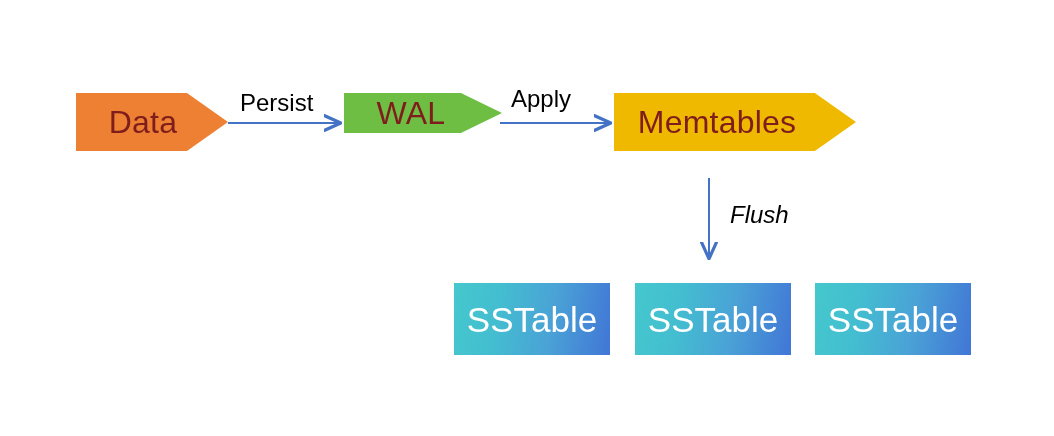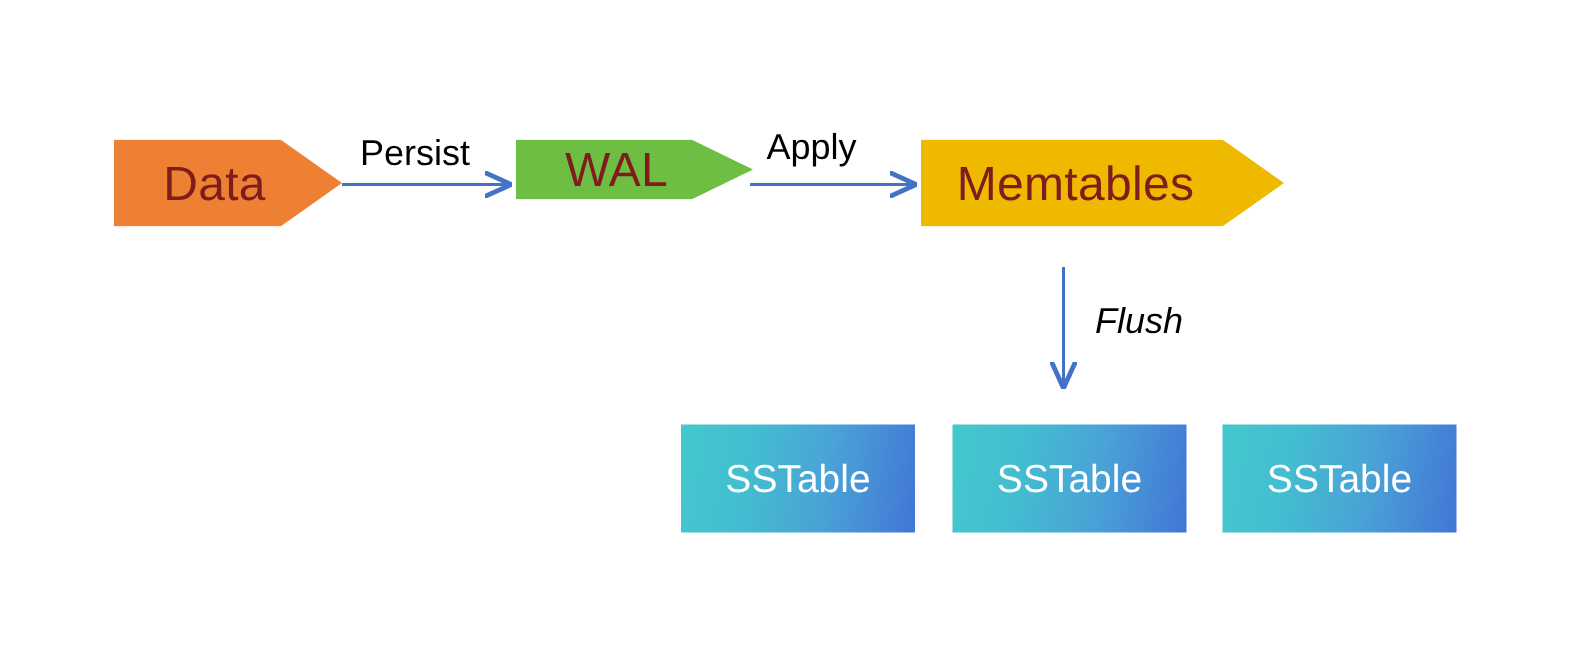--- a/index.html
+++ b/index.html
@@ -66,21 +66,21 @@
   
   .sstable {
     position: absolute;
     top: 283px;
     width: 156px;
     height: 72px;
     display: flex;
     align-items: center;
     justify-content: center;
     color: #ffffff;
-    font-size: 26px;
+    font-size: 35px;
     line-height: 1;
     white-space: nowrap;
     background: linear-gradient(100deg, #45c8cd 0%, #43bed0 28%, #4aa2d6 62%, #4176d6 100%);
     box-sizing: border-box;
   }
   .sstable-1 { left: 454px; }
   .sstable-2 { left: 635px; }
   .sstable-3 { left: 815px; }
 
   

